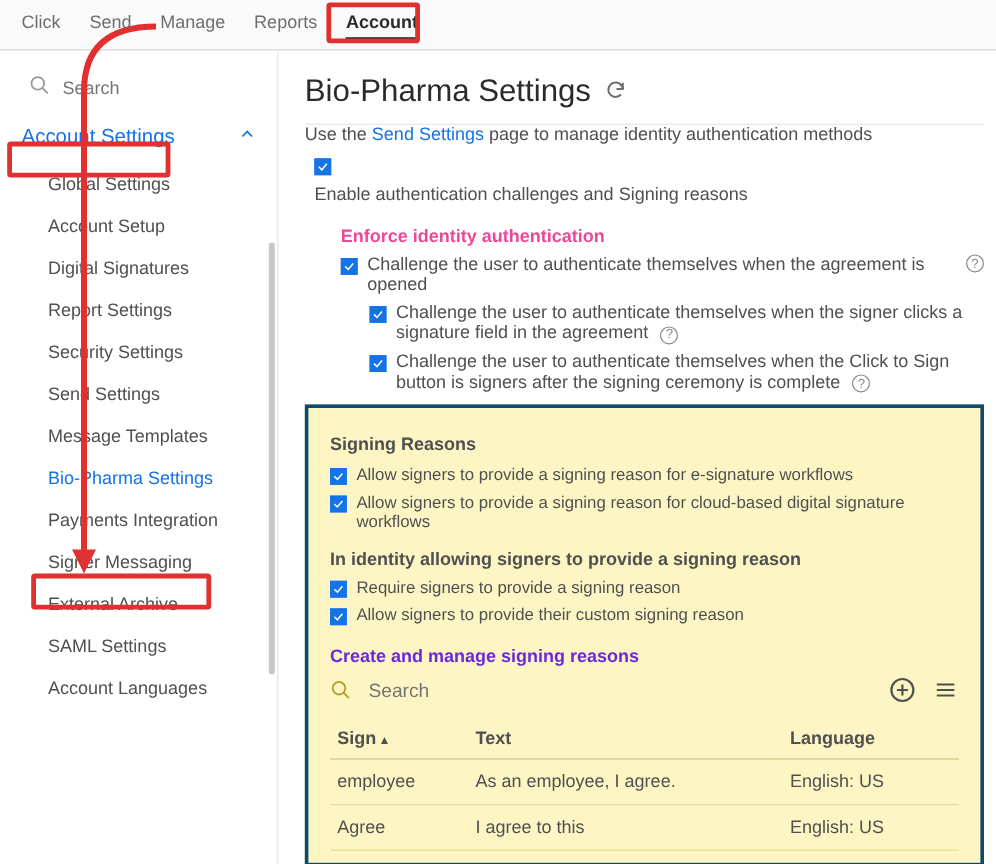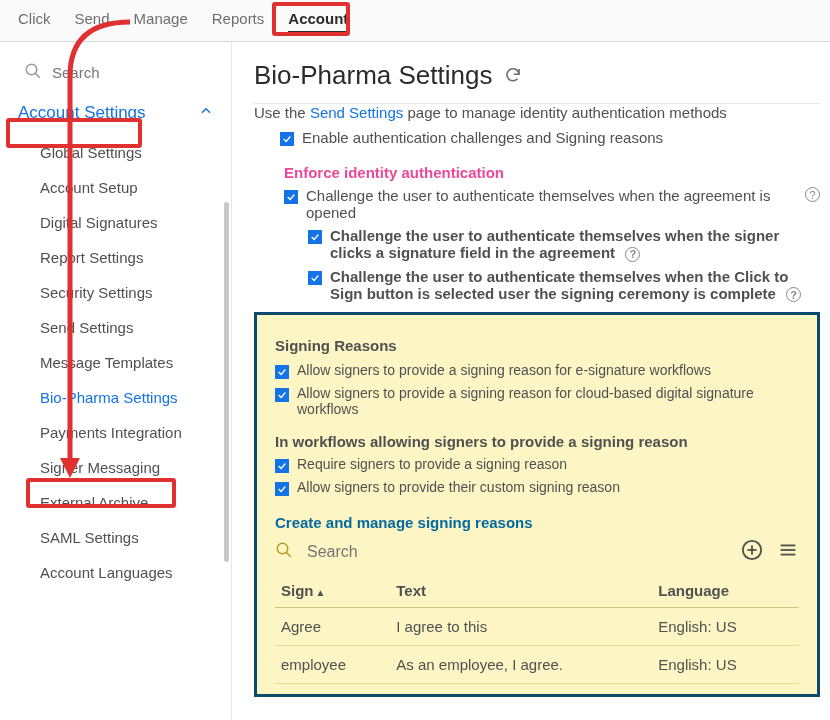--- a/index.html
+++ b/index.html
@@ -85,31 +85,31 @@
     display:inline-flex; align-items:center; justify-content:center; flex:none; margin-top:3px;
   }
   .chk svg{width:10px;height:10px;stroke:#fff;fill:none;stroke-width:3;}
   .help-icon {
     width:15px;height:15px;border:1.4px solid #888;border-radius:50%;
     display:inline-flex;align-items:center;justify-content:center;
     font-size:11px;color:#888;margin-left:6px;flex:none;
   }
   .section-label { font-size:15px; color:#ec4899; font-weight:600; margin-top:18px; margin-left:30px; }
   .indent1 { margin-left:30px; }
-  .indent2 { margin-left:54px;font-weight:bold; }
+  .indent2 { margin-left:54px; }
 
   .highlight-box {
     background:#fdf6c4;
     border:3px solid #0c4a6e;
     margin-top:10px;
     padding:22px 18px 10px 18px;
   }
   .highlight-box .hl-head { font-weight:600; color:#505050; font-size:15px; margin-bottom:8px;}
   .hl-sub { font-weight:600; color:#505050; font-size:15px; margin:16px 0 6px 0;}
-  .hl-create { font-weight:600; color:#0369a1; font-size:15px; margin:18px 0 8px 0;}
+  .hl-create { font-weight:600; color:#6d28d9; font-size:15px; margin:18px 0 8px 0;}
 
   .reason-toolbar { display:flex; align-items:center; gap:14px; margin-bottom:10px;}
   .reason-toolbar .search-icon svg{stroke:#b59d23;}
   .reason-search { border:none;background:transparent;outline:none;font-size:16px;color:#7a7a7a;flex:1;}
   .plus-icon, .menu-icon { cursor:pointer; }
   .plus-icon svg{width:22px;height:22px;stroke:#505050;fill:none;stroke-width:2;}
   .menu-icon svg{width:22px;height:22px;stroke:#505050;fill:none;stroke-width:2;}
   table.reason-table { width:100%; border-collapse:collapse; font-size:15px; color:#505050;}
   table.reason-table th { text-align:left; font-weight:700; padding:8px 6px; border-bottom:1px solid #cfc680;}
   table.reason-table td { padding:10px 6px; border-bottom:1px solid #e6dc8f;}
@@ -181,21 +181,21 @@
             <path d="M20 11a8 8 0 10-2 6"></path>
             <polyline points="20 4 20 11 13 11"></polyline>
           </svg>
       </span>
     </h1>
 
     <p class="intro">
       <span>Use the </span><a href="#">Send Settings</a><span> page to manage identity authentication methods</span>
     </p>
 
-    <div class="chk-row indent0" style="margin-left:26px;margin-top:8px;">
+    <div class="chk-row indent0" style="margin-left:8px;margin-top:8px;flex-direction:column;">
       <span class="chk">
           <svg viewBox="0 0 24 24">
             <polyline points="4 12 10 18 20 6"></polyline>
           </svg>
         </span>
       <span>Enable authentication challenges and Signing reasons</span>
     </div>
 
     <div class="section-label">Enforce identity authentication</div>
 
@@ -221,21 +221,21 @@
       </span>
     </div>
 
     <div class="chk-row indent2">
       <span class="chk">
           <svg viewBox="0 0 24 24">
             <polyline points="4 12 10 18 20 6"></polyline>
           </svg>
         </span>
       <span>
-        <span>Challenge the user to authenticate themselves when the Click to Sign button is selected user the signing ceremony is complete</span>
+        <span>Challenge the user to authenticate themselves when the Click to Sign button is signers after the signing ceremony is complete</span>
         <span class="help-icon">?</span>
       </span>
     </div>
 
     <div class="highlight-box">
       <div class="hl-head">Signing Reasons</div>
       <div class="chk-row small">
         <span class="chk">
             <svg viewBox="0 0 24 24">
               <polyline points="4 12 10 18 20 6"></polyline>
@@ -245,21 +245,21 @@
       </div>
       <div class="chk-row small">
         <span class="chk">
             <svg viewBox="0 0 24 24">
               <polyline points="4 12 10 18 20 6"></polyline>
             </svg>
           </span>
         <span>Allow signers to provide a signing reason for cloud-based digital signature workflows</span>
       </div>
 
-      <div class="hl-sub">In workflows allowing signers to provide a signing reason</div>
+      <div class="hl-sub">In identity allowing signers to provide a signing reason</div>
       <div class="chk-row small">
         <span class="chk">
             <svg viewBox="0 0 24 24">
               <polyline points="4 12 10 18 20 6"></polyline>
             </svg>
           </span>
         <span>Require signers to provide a signing reason</span>
       </div>
       <div class="chk-row small">
         <span class="chk">
@@ -299,27 +299,27 @@
       <table class="reason-table">
         <thead>
           <tr>
             <th style="width:22%;"><span>Sign</span><span class="sort-arrow">▲</span></th>
             <th style="width:50%;">Text</th>
             <th>Language</th>
           </tr>
         </thead>
         <tbody>
           <tr>
-            <td>Agree</td>
-            <td>I agree to this</td>
+            <td>employee</td>
+            <td>As an employee, I agree.</td>
             <td>English: US</td>
           </tr>
           <tr>
-            <td>employee</td>
-            <td>As an employee, I agree.</td>
+            <td>Agree</td>
+            <td>I agree to this</td>
             <td>English: US</td>
           </tr>
         </tbody>
       </table>
     </div>
   </div>
 </div>
 
 <div class="anno anno-account"></div>
 <div class="anno anno-settings"></div>

